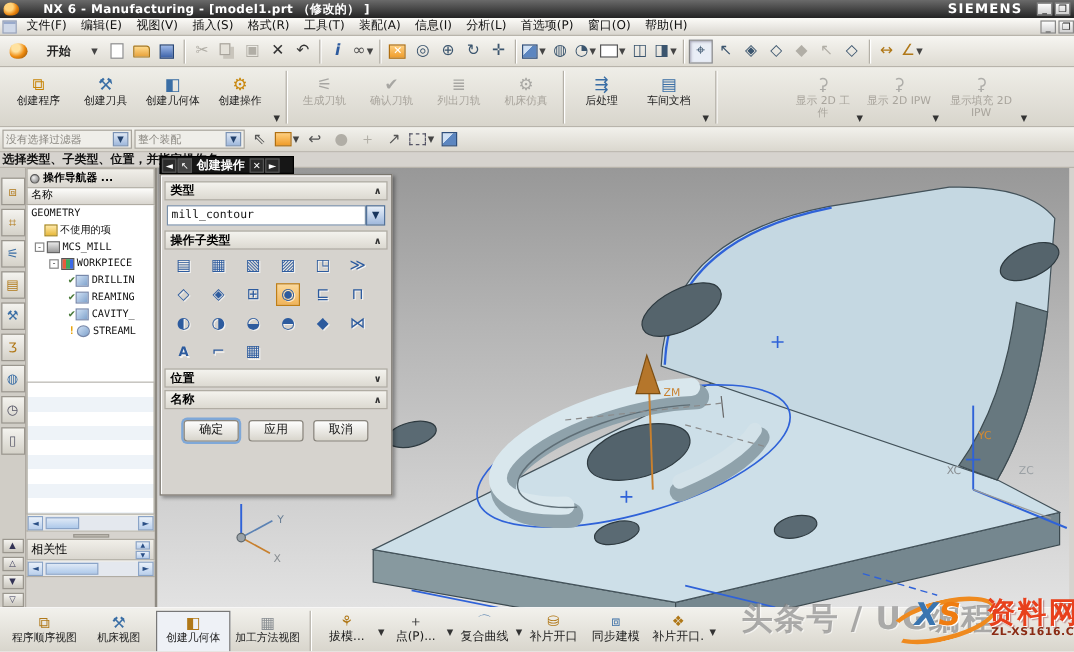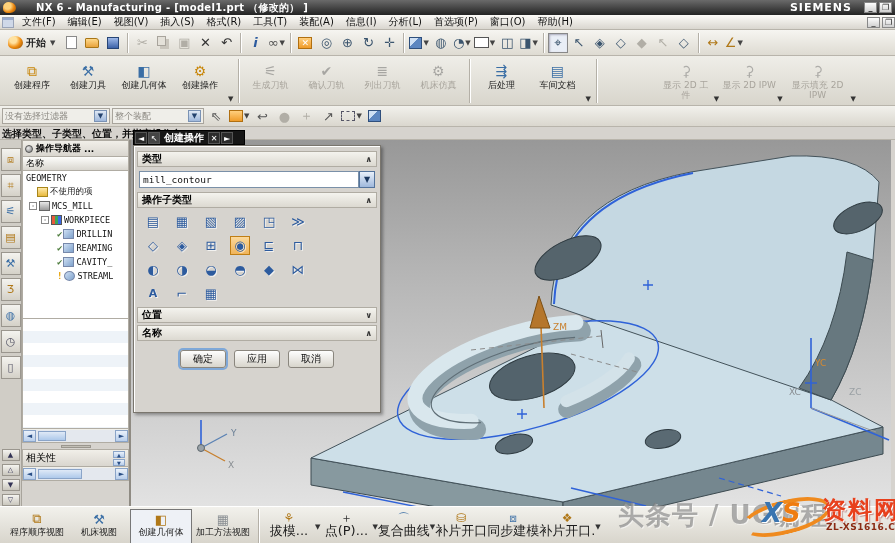--- a/index.html
+++ b/index.html
@@ -30,21 +30,21 @@
   
   .toolbar1 { position:absolute; left:0; top:30px; width:895px; height:26px;
     background:linear-gradient(#f6f5f1,#dedbd2); border-bottom:1px solid #b8b4ab;
     display:flex; align-items:center; padding-left:3px; gap:1px; }
   .tbtn { min-width:20px; height:20px; display:flex; align-items:center; justify-content:center;
     border:1px solid transparent; font-size:13px; color:#3b556e; }
   .tbtn.pressed { border:1px solid #888; background:#e9eef6; box-shadow:inset 1px 1px 2px #aab; }
   .tbtn.disabled { color:#b1aea6; }
   .tsep { width:1px; height:20px; background:#b4b0a7; margin:0 3px; box-shadow:1px 0 0 #fff; }
   .caret { font-size:7px; color:#444; margin-left:1px; }
-  .start-btn { display:flex; align-items:center; gap:3px; padding:1px 4px; border:1px solid transparent; }
+  .start-btn { display:flex; align-items:center; gap:16px; padding:1px 4px; border:1px solid transparent; }
   .start-icn { width:15px; height:13px; border-radius:50% 60% 55% 45%;
     background:radial-gradient(circle at 35% 30%, #ffe2a0 0 25%, #ef8d12 55%, #7c4100); }
   .start-btn b { font-size:10px; color:#222; font-weight:bold; }
   .mini { display:inline-block; }
   .icn-new { width:11px; height:13px; background:#fff; border:1px solid #8a8a8a; }
   .icn-open { width:14px; height:10px; background:linear-gradient(#ffd98a,#e8a33c); border:1px solid #a87617; border-radius:1px 3px 1px 1px; }
   .icn-save { width:12px; height:12px; background:linear-gradient(#9db8e8,#3c62a8); border:1px solid #274576; }
   .icn-copy { width:9px; height:10px; border:1px solid #a8a49c; background:#e4e1d9; box-shadow:3px 3px 0 #c9c5bc; margin:0 3px 3px 0; }
   .icn-orangebox { width:14px; height:12px; background:linear-gradient(#ffcf7e,#ef9c2a); border:1px solid #b06f10; color:#fff; font-size:9px; line-height:11px; text-align:center; font-weight:bold; }
   .icn-whiterect { width:15px; height:11px; background:#fff; border:1px solid #555; }
@@ -125,21 +125,21 @@
   .viewport { position:absolute; left:131px; top:0; width:760px; height:366px;
     background:linear-gradient(#989898 0%, #b4b4b4 35%, #e2e2e2 100%); }
 
   
   .dialog { position:absolute; left:133px; top:-10px; width:206px; z-index:20; }
   .dlg-tabbar { height:15px; display:flex; align-items:center; background:#161616; width:112px;
     border:1px solid #000; padding:0 1px; gap:1px; }
   .dlg-tab-btn { width:12px; height:12px; background:#2a2a2a; color:#fff; font-size:8px; line-height:11px;
     text-align:center; border:1px solid #555; }
   .dlg-title { color:#fff; font-weight:bold; font-size:10px; padding:0 3px; white-space:nowrap; }
-  .dlg-panel { width:248px; height:268px; background:#d6d3ce; border:1px solid #7a766e;
+  .dlg-panel { width:194px; height:268px; background:#d6d3ce; border:1px solid #7a766e;
     box-shadow:1px 1px 0 #fff inset, 2px 2px 3px rgba(0,0,0,.35); padding:3px; }
   .sec-head { height:16px; background:linear-gradient(#f4f3ee,#dcd9d1); border:1px solid #b0aca3;
     display:flex; align-items:center; font-size:10px; font-weight:bold; padding:0 4px; margin-top:2px; }
   .sec-head .chev { margin-left:auto; font-size:8px; color:#333; }
   .typerow { margin:4px 2px; display:flex; }
   .typebox { flex:1; height:17px; background:#fff; border:1px solid #7a90a8; font-size:9.5px;
     font-family:"DejaVu Sans Mono","Liberation Mono",monospace; line-height:16px; padding-left:3px; color:#111; }
   .typebtn { width:16px; height:17px; background:linear-gradient(#e8f0fa,#9fb8dc); border:1px solid #53739c;
     color:#19365e; font-size:8px; text-align:center; line-height:15px; }
   .grid { padding:4px 2px 2px 6px; }
@@ -161,21 +161,21 @@
     background:linear-gradient(#f2f1ec,#d8d5cc); border-top:1px solid #fff; display:flex; align-items:flex-start;
     padding:2px 0 0 6px; overflow:hidden; }
   .vbtn { width:62px; height:40px; display:flex; flex-direction:column; align-items:center; padding-top:1px;
     border:1px solid transparent; }
   .vbtn.active { border:1px solid #777; background:#eef1f6; }
   .vbtn .bicon { height:16px; font-size:13px; display:flex; align-items:center; }
   .vbtn .blabel { font-size:9px; line-height:10px; text-align:center; color:#1c1c1c; }
   .vsep { width:1px; height:34px; background:#b4b0a7; margin:0 4px; box-shadow:1px 0 0 #fff; }
   .obtn { min-width:52px; height:40px; display:flex; flex-direction:column; align-items:center; padding-top:1px; }
   .obtn .bicon { height:16px; font-size:12px; display:flex; align-items:center; }
-  .obtn .blabel { font-size:13px; line-height:10px; text-align:center; color:#1c1c1c; }
+  .obtn .blabel { font-size:10px; line-height:10px; text-align:center; color:#1c1c1c; }
   .dd { font-size:7px; color:#333; margin-top:14px; }
 
   
   .watermark { position:absolute; left:618px; top:498px; z-index:40; font-size:26px; font-weight:bold;
     color:rgba(125,125,125,.62); text-shadow:1px 1px 0 rgba(255,255,255,.55); letter-spacing:1px; white-space:nowrap; }
   .logo { position:absolute; left:740px; top:492px; width:160px; height:51px; z-index:41; }
   .logo .swoosh { position:absolute; left:0; top:8px; width:92px; height:34px; border:4px solid #ef8a1e;
     border-radius:50%; transform:rotate(-14deg); border-left-color:transparent; }
   .logo .xs { position:absolute; left:22px; top:6px; font-size:26px; font-weight:bold; font-style:italic;
     color:#ef7c10; text-shadow:1px 1px 0 #fff; }

